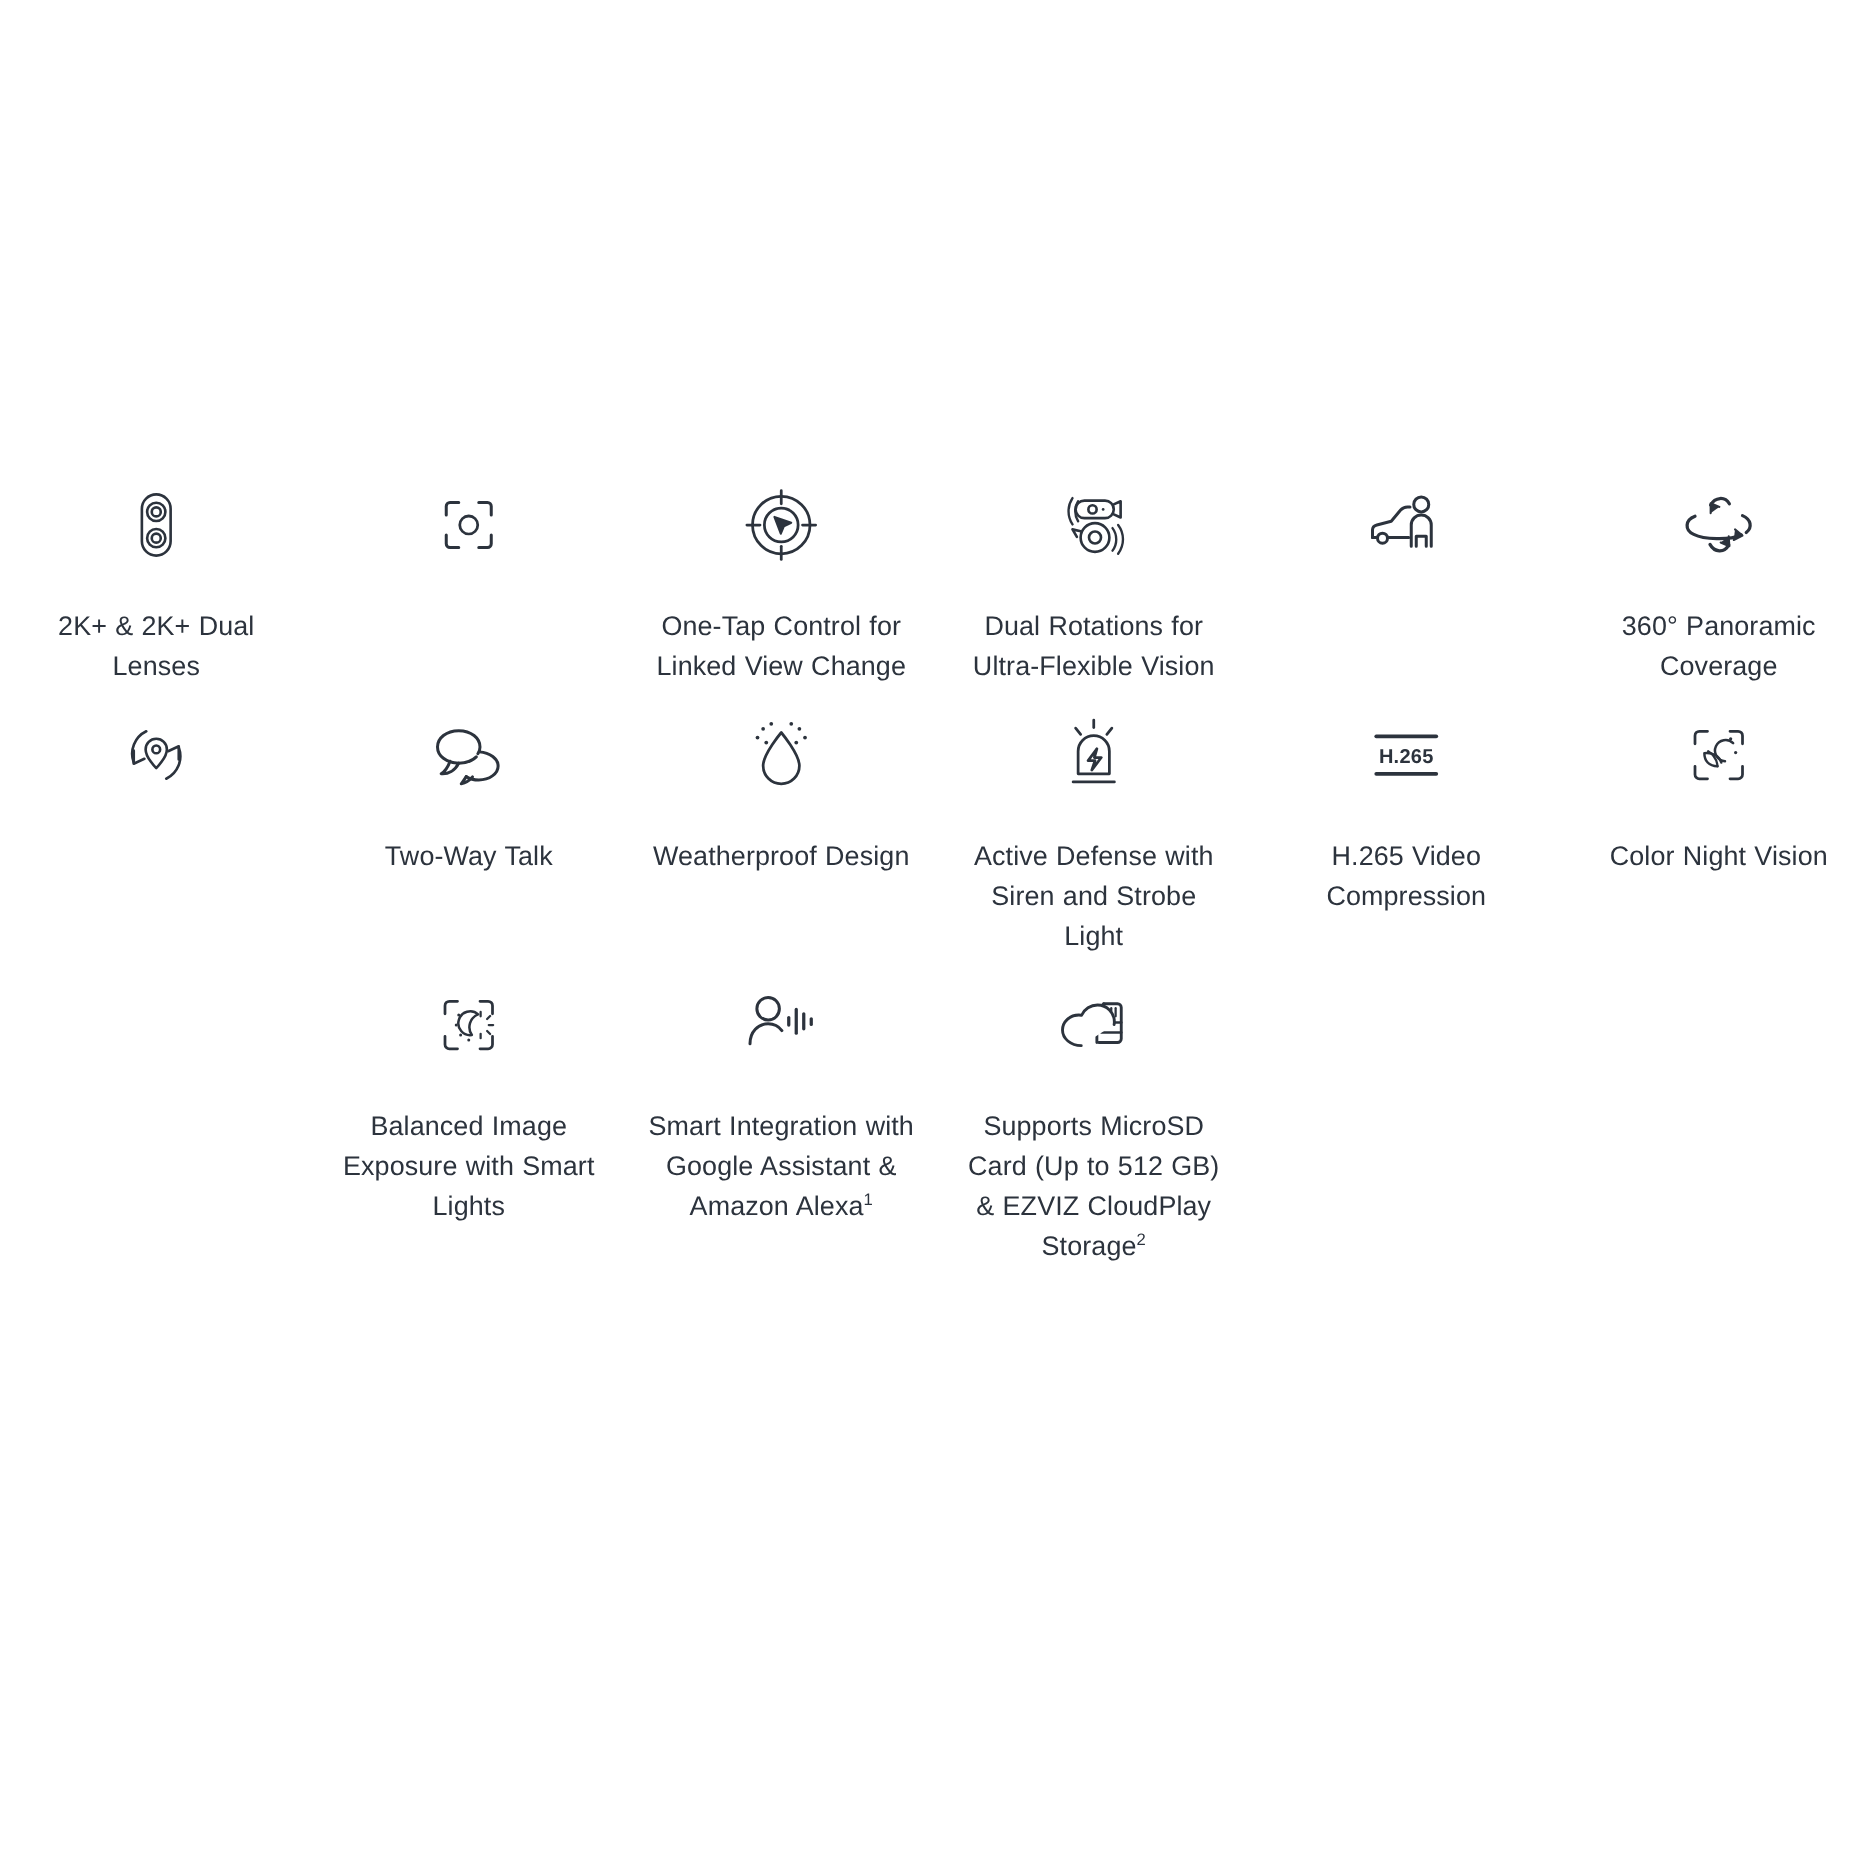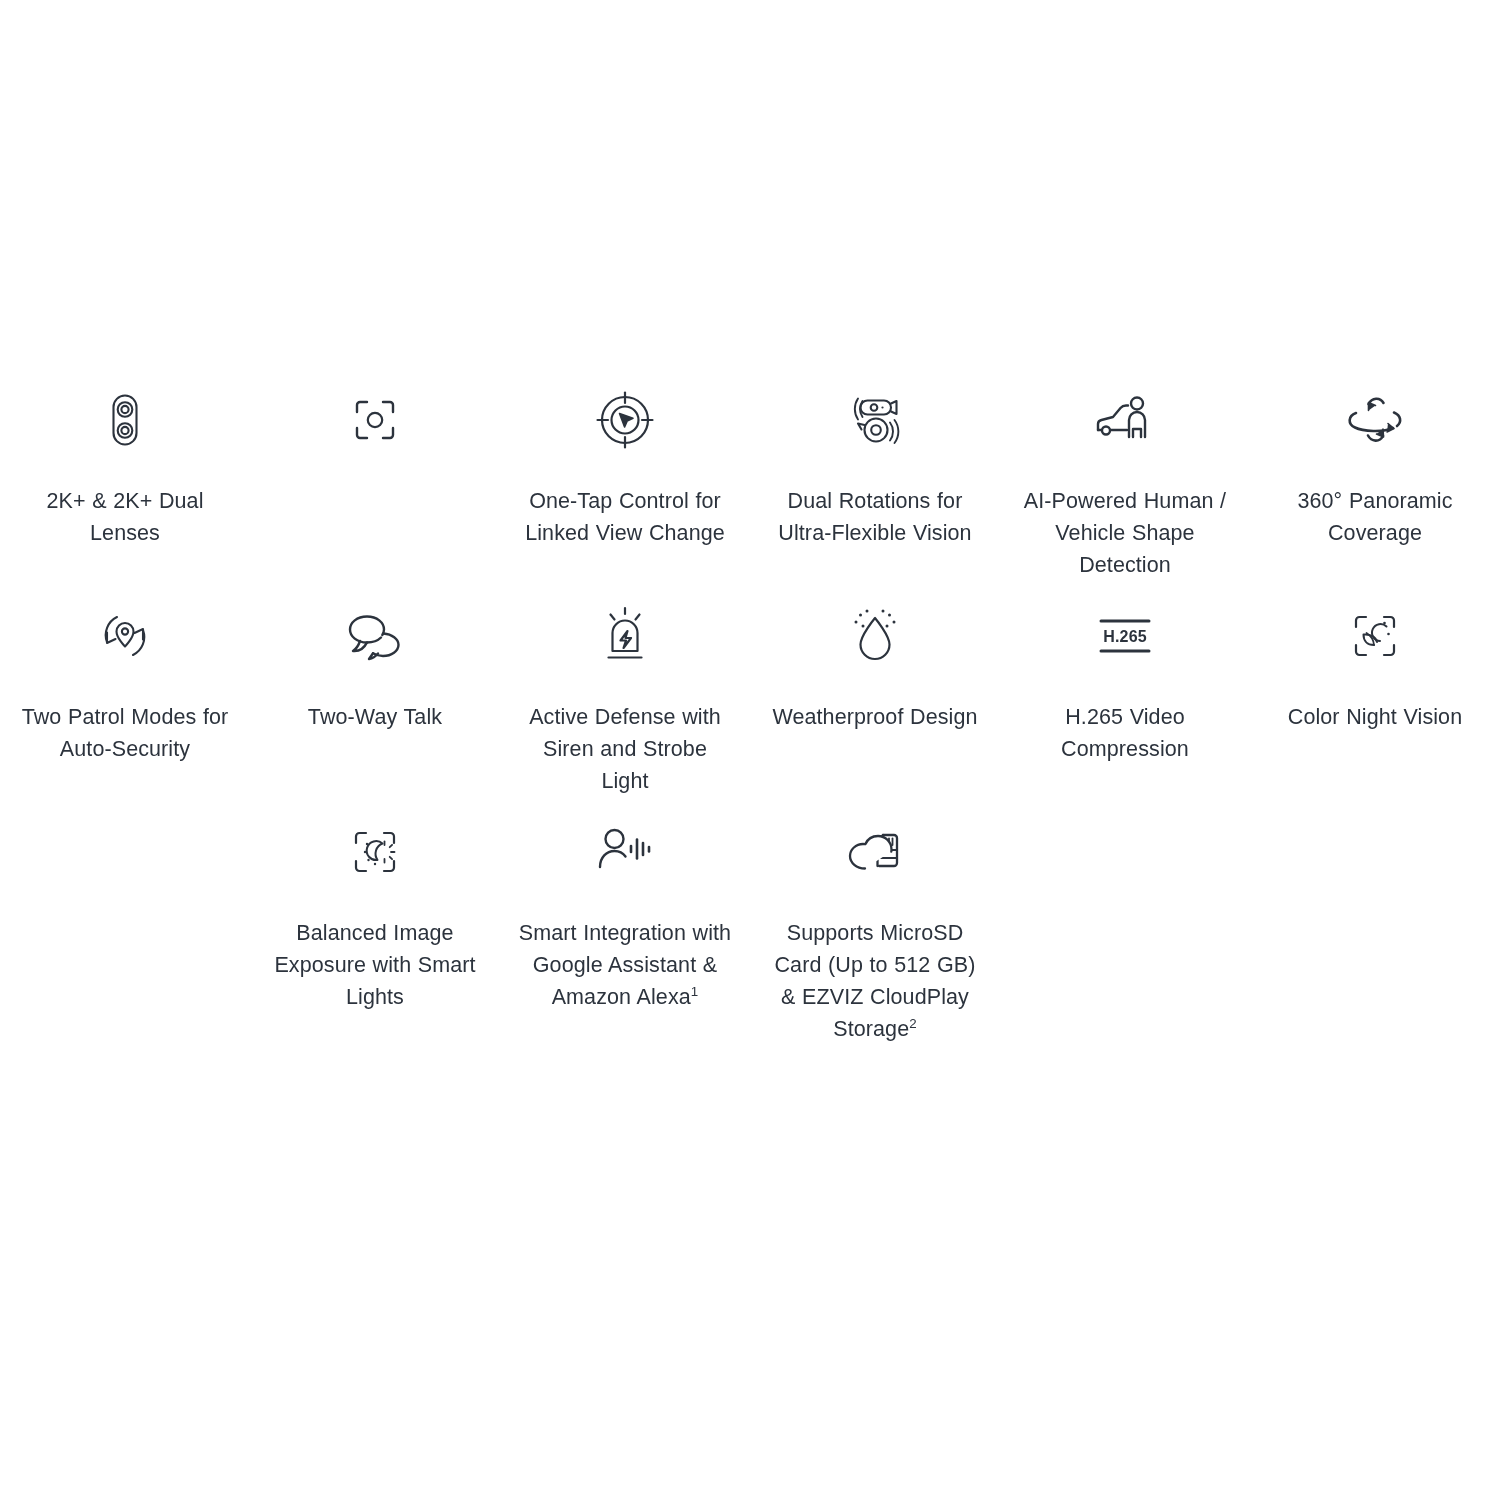--- a/index.html
+++ b/index.html
@@ -149,21 +149,20 @@
       <span class="icon-box">
         <svg viewBox="0 0 64 64" fill="none" stroke="#2c333d" stroke-width="2.4" stroke-linecap="round" stroke-linejoin="round">
           <path d="M5 42 h3 M18 42 h16"></path>
           <path d="M5 42 v-6 c0 -2 1.5 -3.5 3.5 -4 L20 29 l7.5 -9 c1.5 -1.8 3.5 -2.5 5.5 -2.5 h2"></path>
           <circle cx="13" cy="42.5" r="4"></circle>
           <circle cx="44" cy="15.5" r="6"></circle>
           <path d="M36 49 V32 a8 8 0 0 1 8 -8 a8 8 0 0 1 8 8 v17"></path>
           <path d="M40 49 v-8 h8 v8"></path>
         </svg>
       </span>
-      <span class="feature-label">AI-Powered Human / Vehicle Shape Detection</span>
     </div>
 
     <div class="row-0 feature-cell">
       <span class="icon-box">
         <svg viewBox="0 0 64 64" fill="none" stroke="#2c333d" stroke-width="2.6" stroke-linecap="round" stroke-linejoin="round">
           <path d="M13 25 C5 28 4.5 36 12 39.5 C20 43.5 40 44.5 50 40"></path>
           <path d="M51 24.5 C58 27.5 59 34 54 38"></path>
           <path d="M45 35.5 l6 5 l-7 3.5" fill="#2c333d" stroke-width="1.6"></path>
           <path d="M25.5 16 C29 9.5 37 9 40.5 15"></path>
           <path d="M25.5 22.5 l0 -8 l7 3" fill="#2c333d" stroke-width="1.6"></path>
@@ -178,64 +177,63 @@
       <span class="icon-box">
         <svg viewBox="0 0 64 64" fill="none" stroke="#2c333d" stroke-width="2.1" stroke-linecap="round" stroke-linejoin="round">
           <path d="M14 38 A20 20 0 0 1 24 13"></path>
           <path d="M14 28.5 L14 39 L22.5 35" fill="none"></path>
           <path d="M50 26 A20 20 0 0 1 40 51"></path>
           <path d="M50 35.5 L50 25 L41.5 29" fill="none"></path>
           <path d="M32 19 a8.5 8.5 0 0 1 8.5 8.5 c0 6.5 -8.5 15 -8.5 15 s-8.5 -8.5 -8.5 -15 A8.5 8.5 0 0 1 32 19 Z"></path>
           <circle cx="32" cy="27.5" r="3.1"></circle>
         </svg>
       </span>
-      <span class="feature-label">Two Patrol Modes for Auto-Security</span>
     </div>
 
     <div class="row-1 feature-cell">
       <span class="icon-box">
         <svg viewBox="0 0 64 64" fill="none" stroke="#2c333d" stroke-width="2.4" stroke-linecap="round" stroke-linejoin="round">
           <path d="M38 33.5 C35 36.5 29.5 38.5 24 38.5 C14 38.5 7 32.5 7 25.5 C7 18.5 14 12.5 24 12.5 C34 12.5 41 18.5 41 25.5 C41 27.5 40.4 29.3 39.3 31"></path>
           <path d="M17 37 C15.5 41.5 13 45 10 47 C15.5 47.5 21 44.5 24 38.4"></path>
           <path d="M40.5 29.5 C49 30.2 55.5 35 55.5 40.8 C55.5 47 48.5 52 40 52 C36.2 52 32.7 51 30 49.3"></path>
           <path d="M35 49.5 C32.5 52.5 29 54.5 26 55 C28.5 51.5 29.8 49.8 30 49.3"></path>
         </svg>
       </span>
       <span class="feature-label">Two-Way Talk</span>
-    </div>
-
-    <div class="row-1 feature-cell">
-      <span class="icon-box">
-        <svg viewBox="0 0 64 64" fill="none" stroke="#2c333d" stroke-width="2.2" stroke-linecap="round" stroke-linejoin="round">
-          <path d="M32 4 V10"></path>
-          <path d="M17.5 10.5 L21.5 15.5"></path>
-          <path d="M46.5 10.5 L42.5 15.5"></path>
-          <path d="M19.5 47 V29 a12.5 12.5 0 0 1 25 0 v18 Z" stroke-linejoin="round"></path>
-          <path d="M15.5 53.5 H48.5"></path>
-          <path d="M34.5 27 L27.5 36.5 H33 L30.5 44 L38 34 H32.5 Z"></path>
-        </svg>
-      </span>
-      <span class="feature-label">Active Defense with Siren and Strobe Light</span>
     </div>
 
     <div class="row-1 feature-cell">
       <span class="icon-box">
         <svg viewBox="0 0 64 64" fill="none" stroke="#2c333d" stroke-width="2.2" stroke-linecap="round" stroke-linejoin="round">
           <path d="M32 14 C32 14 17.5 31.5 17.5 40.5 A14.5 14.5 0 0 0 46.5 40.5 C46.5 31.5 32 14 32 14 Z"></path>
           <circle cx="17.5" cy="11" r="1.5" fill="#2c333d" stroke="none"></circle>
           <circle cx="24" cy="7" r="1.5" fill="#2c333d" stroke="none"></circle>
           <circle cx="13" cy="18" r="1.5" fill="#2c333d" stroke="none"></circle>
           <circle cx="20" cy="22" r="1.5" fill="#2c333d" stroke="none"></circle>
           <circle cx="40" cy="7" r="1.5" fill="#2c333d" stroke="none"></circle>
           <circle cx="46.5" cy="11" r="1.5" fill="#2c333d" stroke="none"></circle>
           <circle cx="51" cy="18" r="1.5" fill="#2c333d" stroke="none"></circle>
           <circle cx="44" cy="22" r="1.5" fill="#2c333d" stroke="none"></circle>
         </svg>
       </span>
       <span class="feature-label">Weatherproof Design</span>
+    </div>
+
+    <div class="row-1 feature-cell">
+      <span class="icon-box">
+        <svg viewBox="0 0 64 64" fill="none" stroke="#2c333d" stroke-width="2.2" stroke-linecap="round" stroke-linejoin="round">
+          <path d="M32 4 V10"></path>
+          <path d="M17.5 10.5 L21.5 15.5"></path>
+          <path d="M46.5 10.5 L42.5 15.5"></path>
+          <path d="M19.5 47 V29 a12.5 12.5 0 0 1 25 0 v18 Z" stroke-linejoin="round"></path>
+          <path d="M15.5 53.5 H48.5"></path>
+          <path d="M34.5 27 L27.5 36.5 H33 L30.5 44 L38 34 H32.5 Z"></path>
+        </svg>
+      </span>
+      <span class="feature-label">Active Defense with Siren and Strobe Light</span>
     </div>
 
     <div class="row-1 feature-cell">
       <span class="icon-box">
         <svg viewBox="0 0 64 64" fill="none" stroke="#2c333d">
           <path d="M8 17 H56" stroke-width="3" stroke-linecap="round"></path>
           <path d="M8 47 H56" stroke-width="3" stroke-linecap="round"></path>
           <text class="h265-text" x="32" y="38" text-anchor="middle" stroke="none">H.265</text>
         </svg>
       </span>

